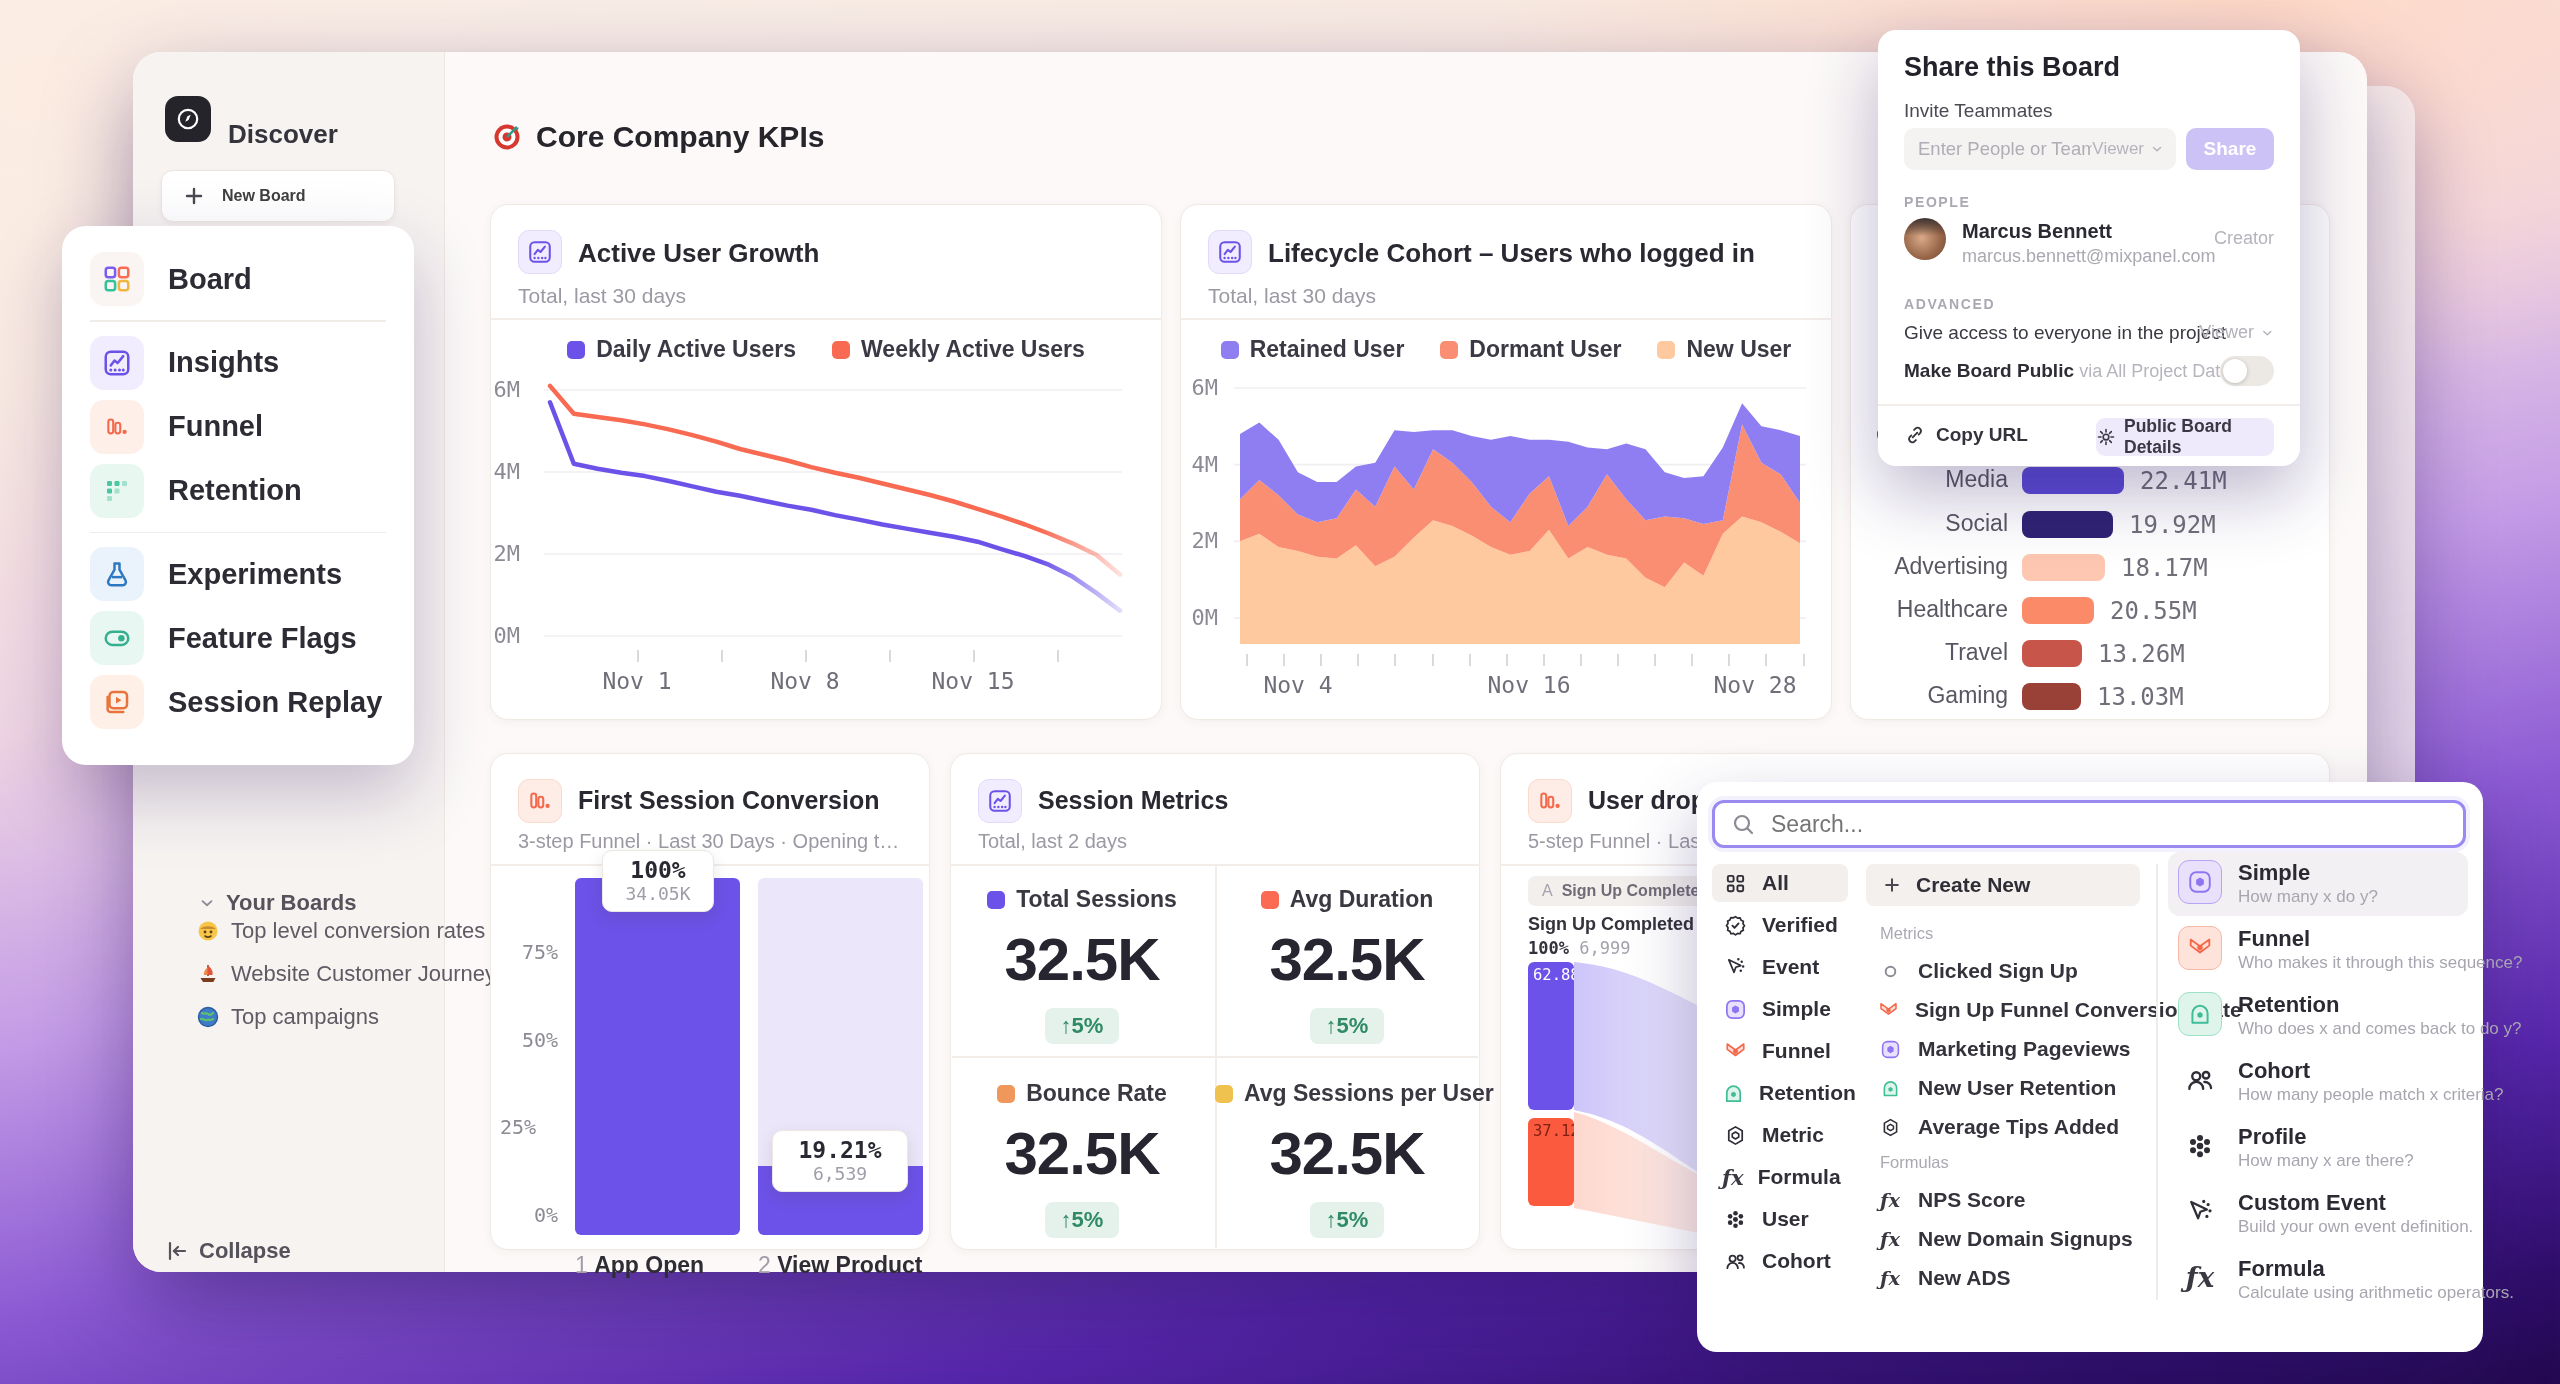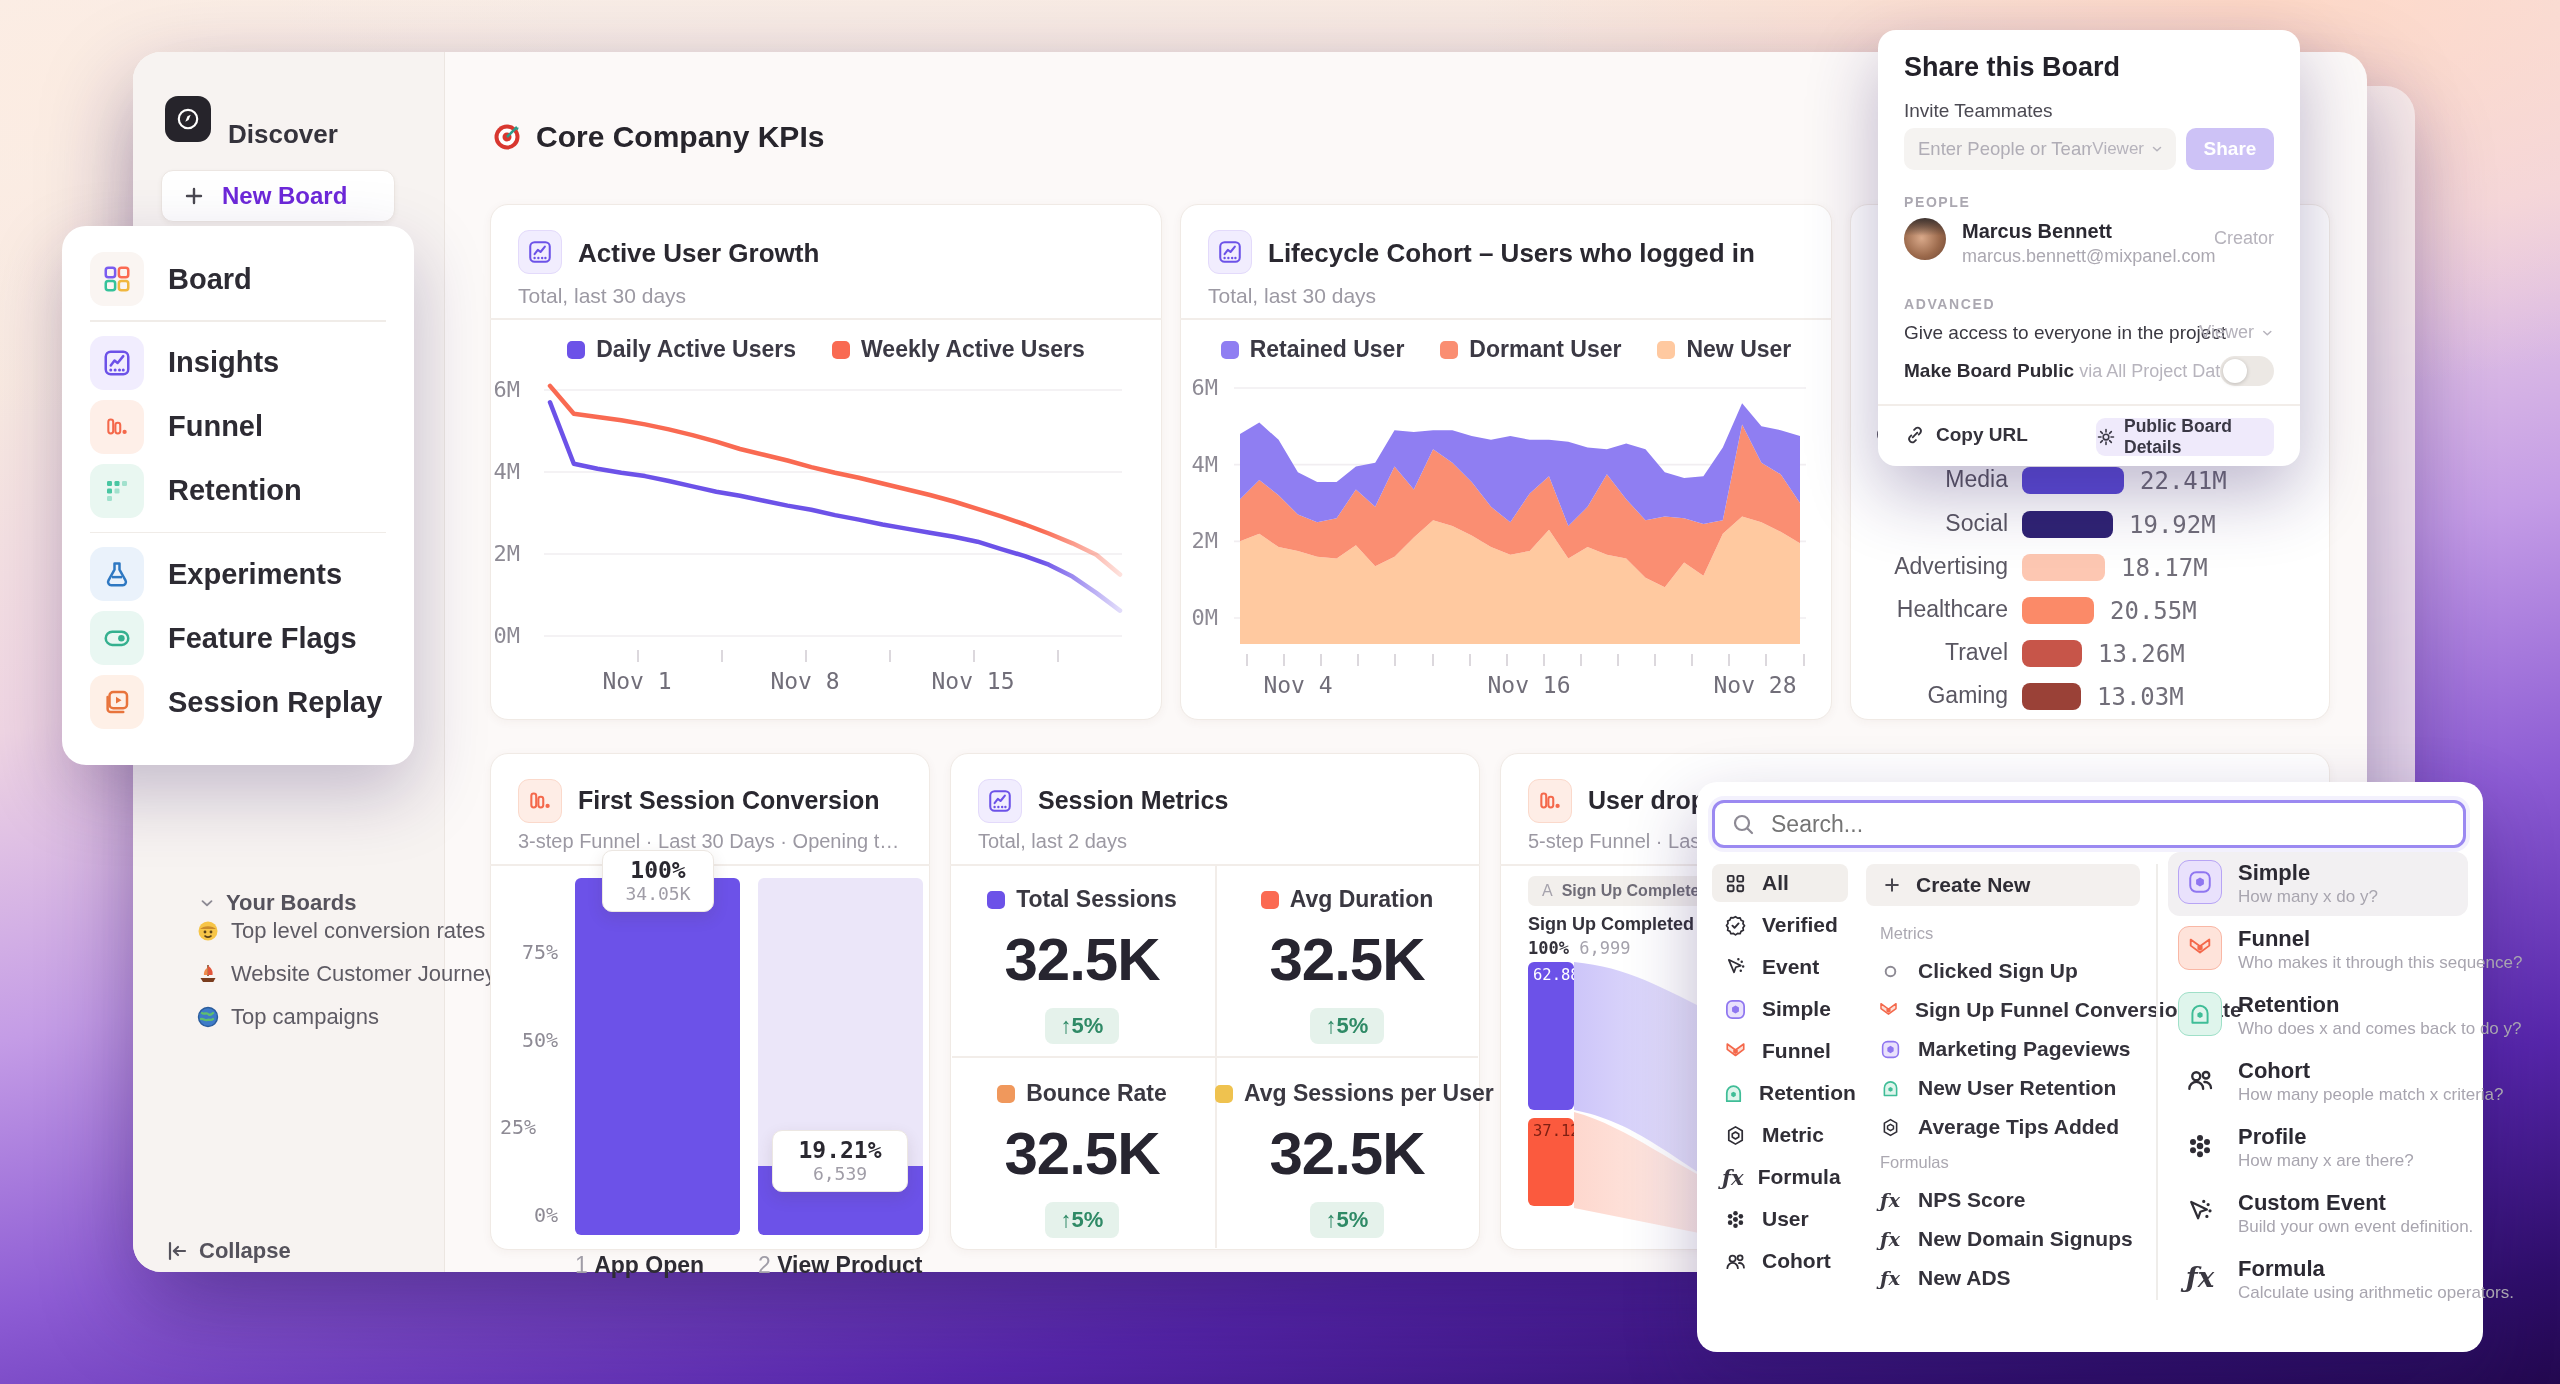--- a/index.html
+++ b/index.html
@@ -68,21 +68,21 @@
         </span>
       </div>
     <div class="abs" style="left:228px;top:108px;font-size:26px;font-weight:700;color:#35333C;margin-top:11px;">Discover</div>
 
     <div class="abs" style="left:161px;top:170px;width:234px;height:52px;background:#fff;border:1.5px solid #ECE6E2;border-radius:12px;box-shadow:0 2px 5px rgba(90,60,40,.06);display:flex;align-items:center;gap:16px;padding-left:20px;cursor:pointer;">
       <span>
           <svg width="24" height="24" viewBox="0 0 24 24" fill="none">
             <path d="M12 5v14M5 12h14" stroke="#4A4850" stroke-width="2.4" stroke-linecap="round" stroke-linejoin="round"></path>
           </svg>
         </span>
-      <span style="font-size:24px;font-weight:600;color:#6d28d9;">New Board</span>
+      <span style="font-size:16px;font-weight:600;color:#404040;">New Board</span>
     </div>
     <div class="abs" style="left:161px;top:240px;width:234px;border-top:2px dashed #E3DDD8;"></div>
 
     <div class="sb-item" style="left:198px;top:890px;font-weight:600;color:#55525C;">
       <span>
           <svg width="18" height="18" viewBox="0 0 24 24" fill="none">
             <path d="M6 9.5l6 5.5 6-5.5" stroke="#8D8A94" stroke-width="2.4" stroke-linecap="round" stroke-linejoin="round"></path>
           </svg>
         </span>
       <span>Your Boards</span>

